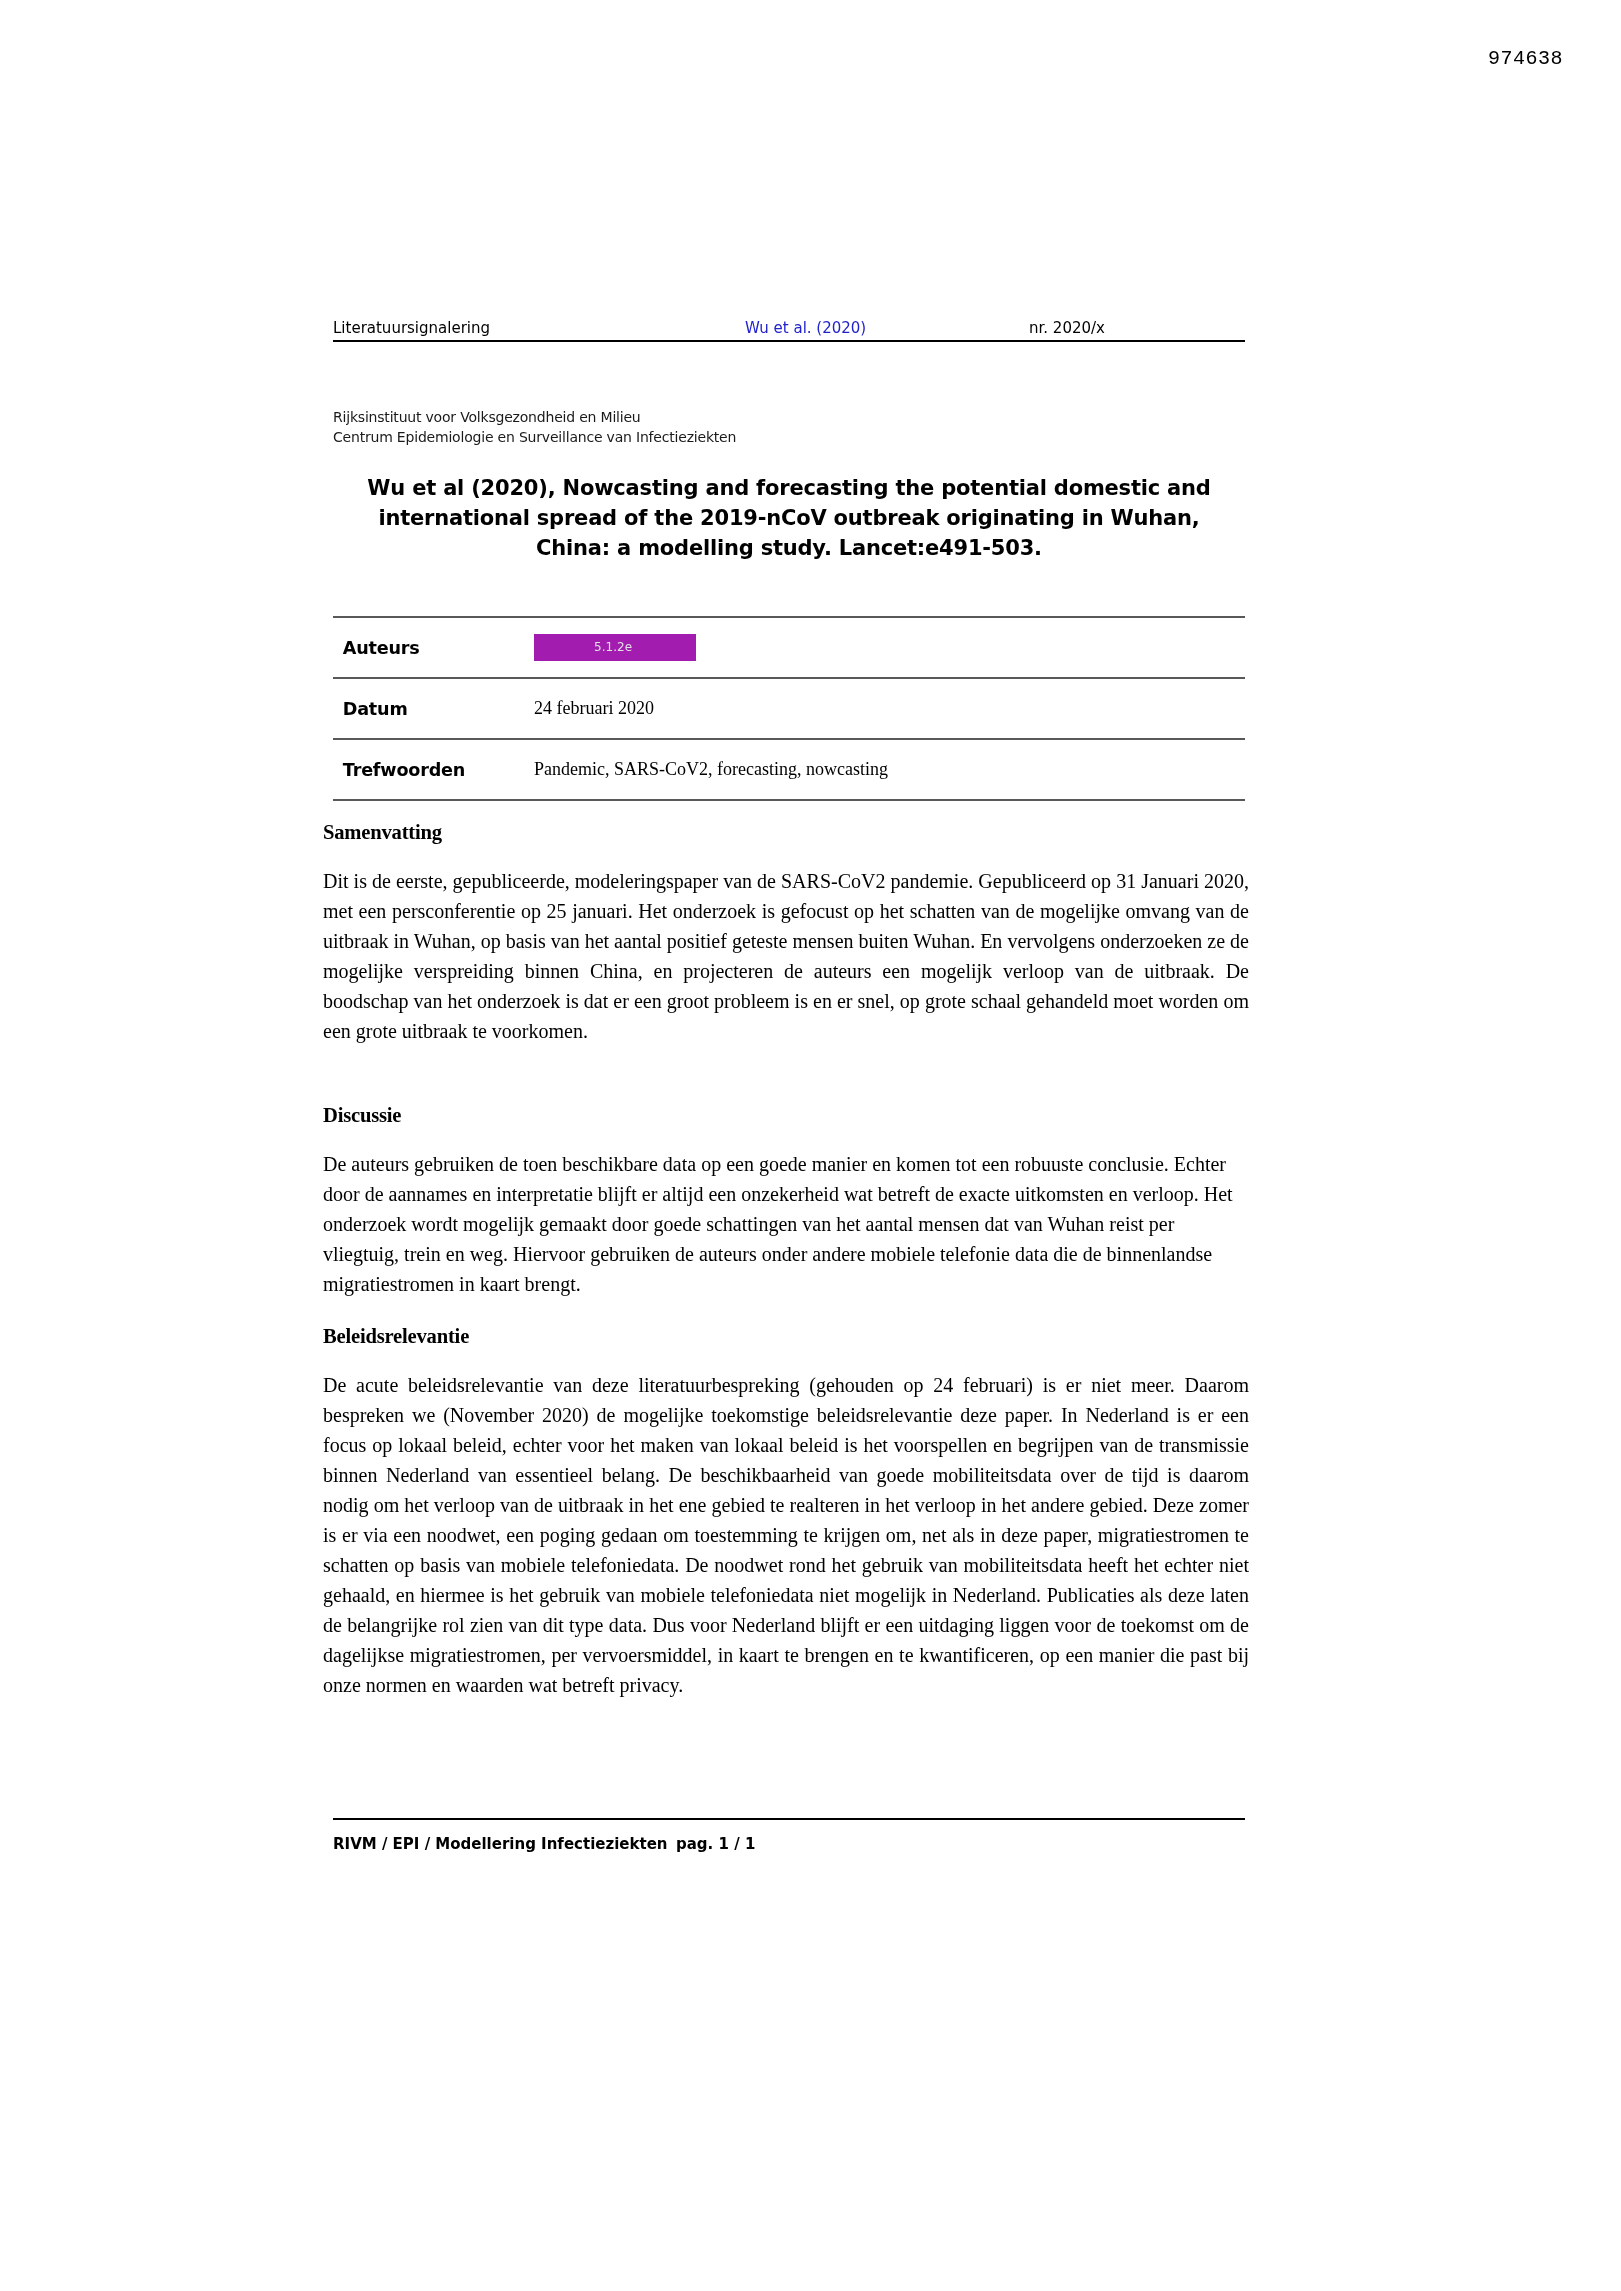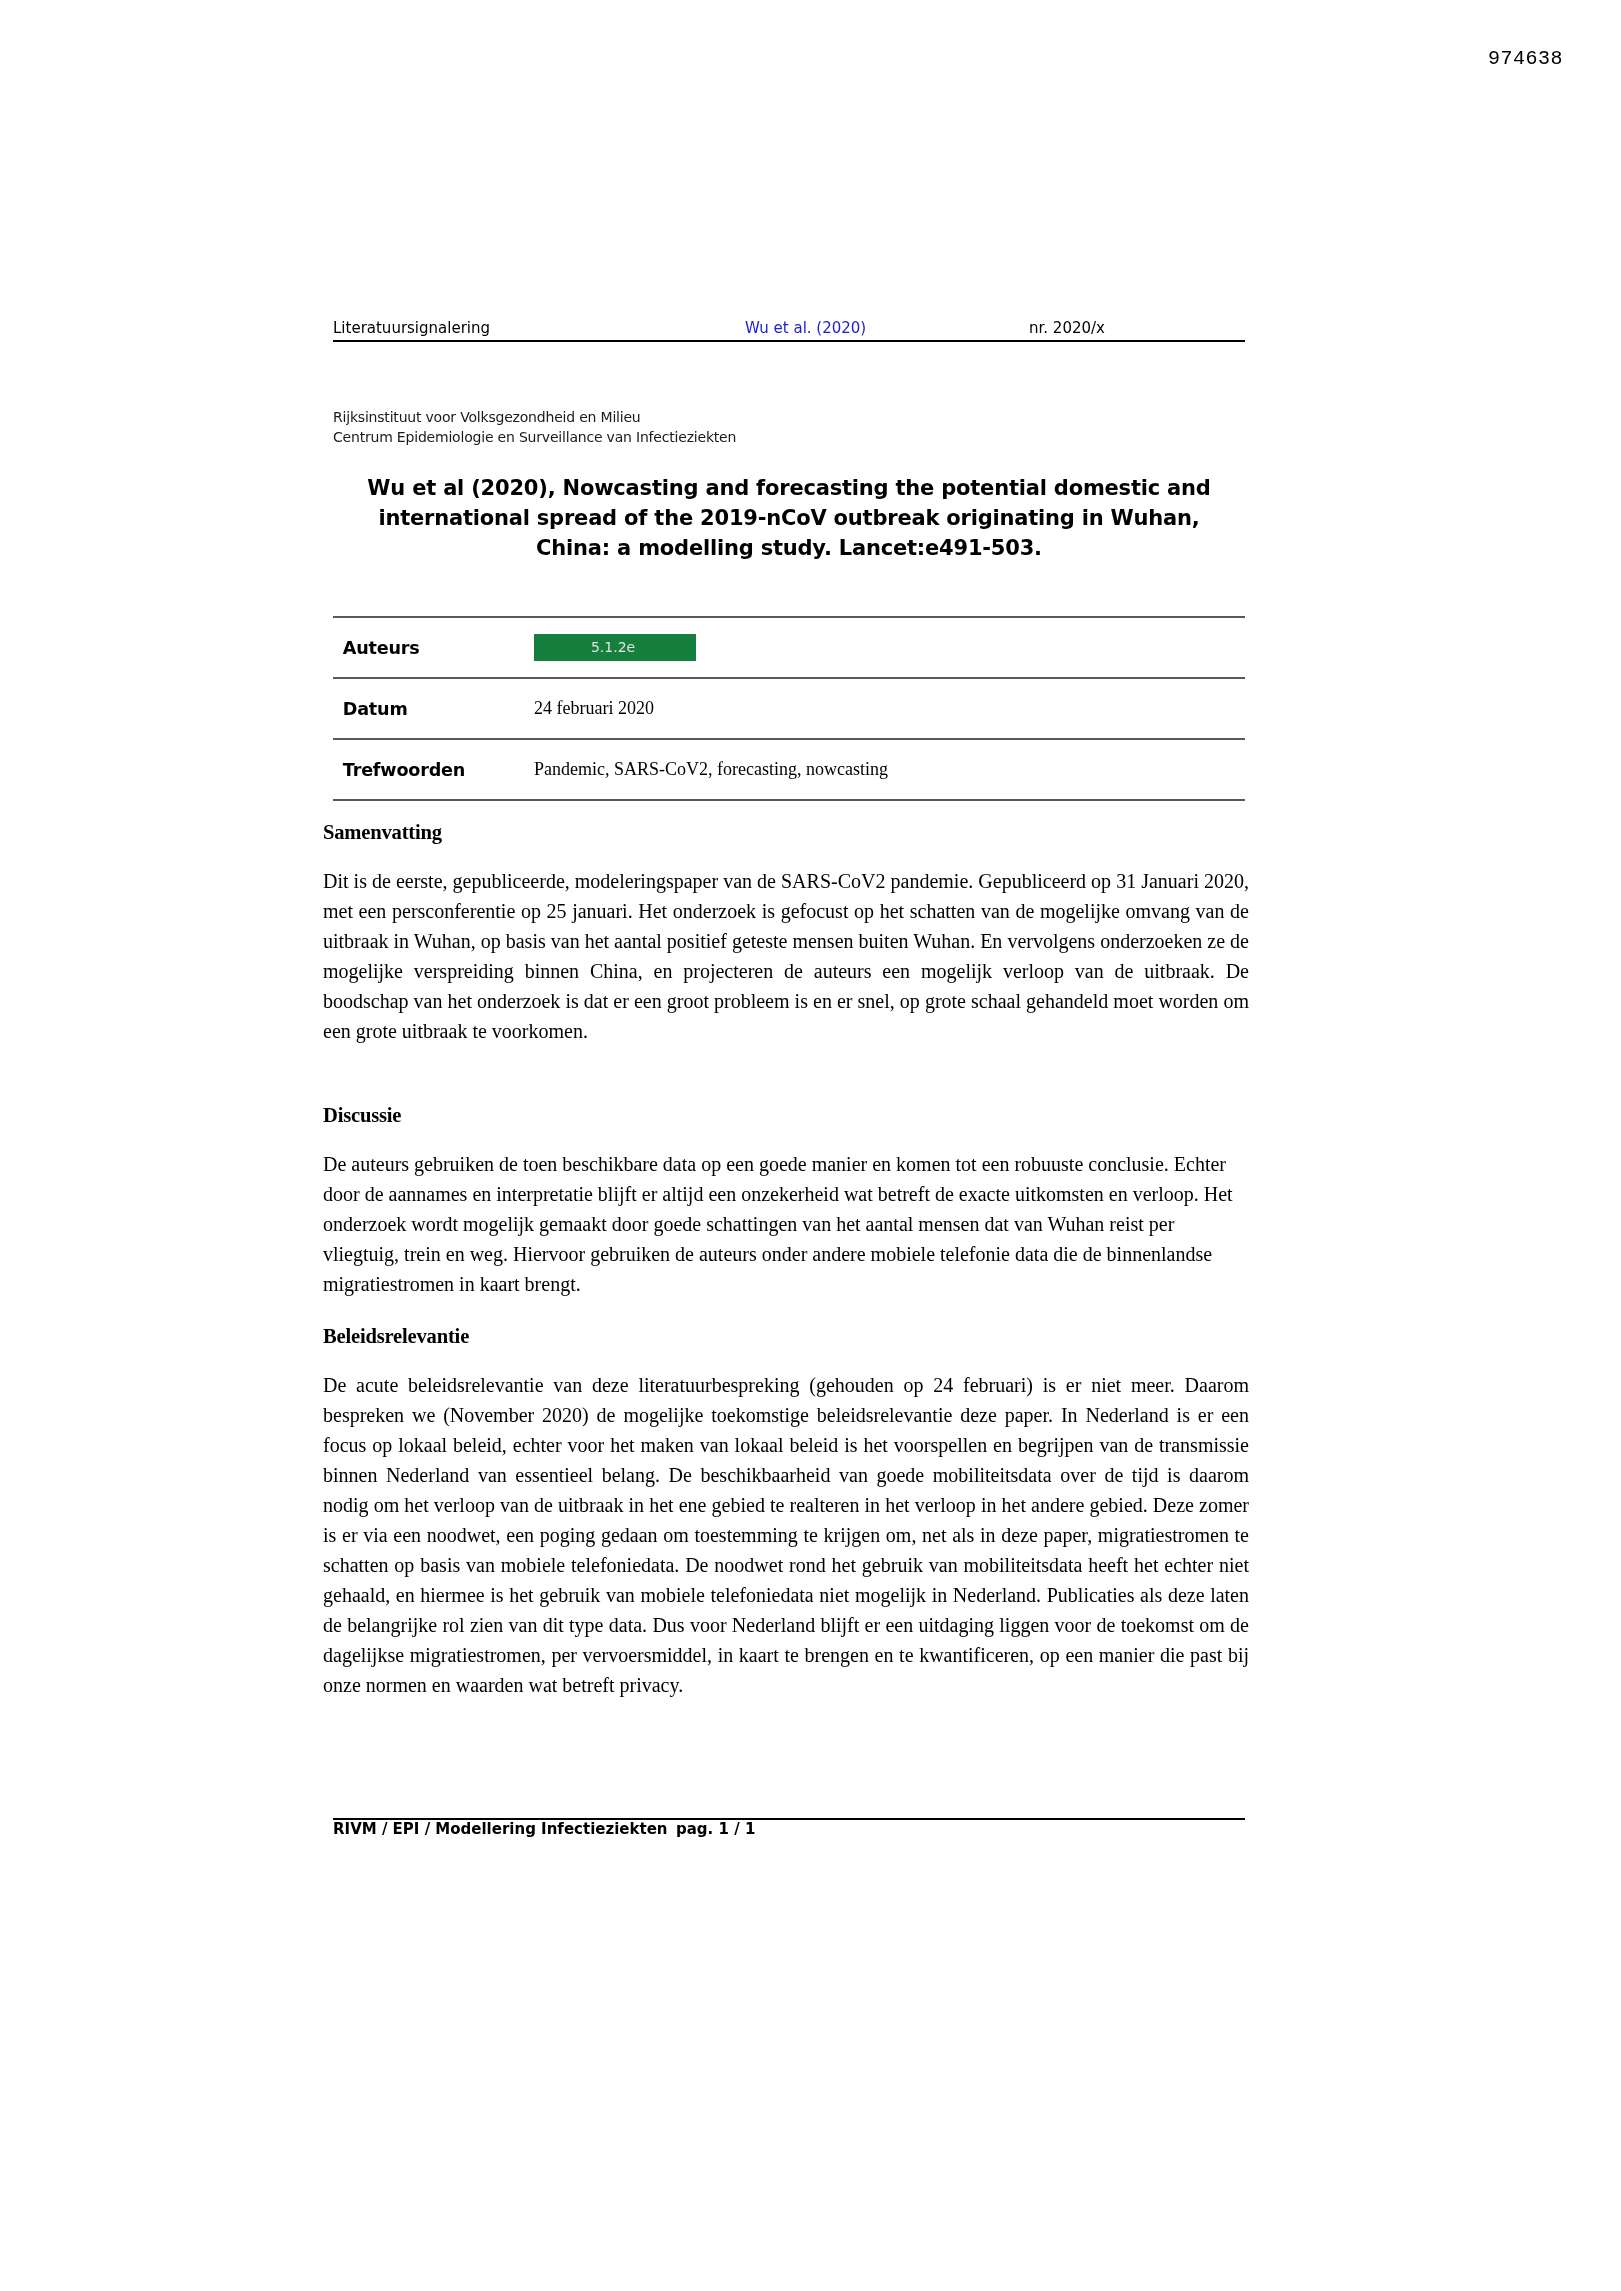--- a/index.html
+++ b/index.html
@@ -104,28 +104,28 @@
     letter-spacing: -0.2px;
     padding-left: 9.8px;
     box-sizing: border-box;
   }
   .meta-value {
     font-family: "Liberation Serif", serif;
     font-size: 18px;
   }
   .redaction {
     display: inline-block;
-    background: #15803d;
+    background: #a21caf;
     color: #e2e2e2;
     width: 162px;
     height: 27.4px;
     line-height: 27.4px;
     text-align: center;
     font-family: "DejaVu Sans", sans-serif;
-    font-size: 14px;
+    font-size: 12px;
     padding-right: 3.9px;
     box-sizing: border-box;
   }
 
   
   .section-heading {
     font-family: "Liberation Serif", serif;
     font-weight: bold;
     font-size: 20.6px;
     letter-spacing: -0.2px;
@@ -164,21 +164,21 @@
   }
   .sec-beleid .body-par { margin-top: 21.6px; }
 
   
   .doc-footer {
     position: absolute;
     top: 1818px;
     left: 333px;
     width: 912px;
     border-top: 2.5px solid #000;
-    padding-top: 0;
+    padding-top: 15px;
     font-family: "DejaVu Sans", sans-serif;
     font-weight: bold;
     font-size: 15px;
     display: flex;
     white-space: nowrap;
   }
   .doc-footer .f-left { width: 343px; }
 </style>
 </head>
 <body>

